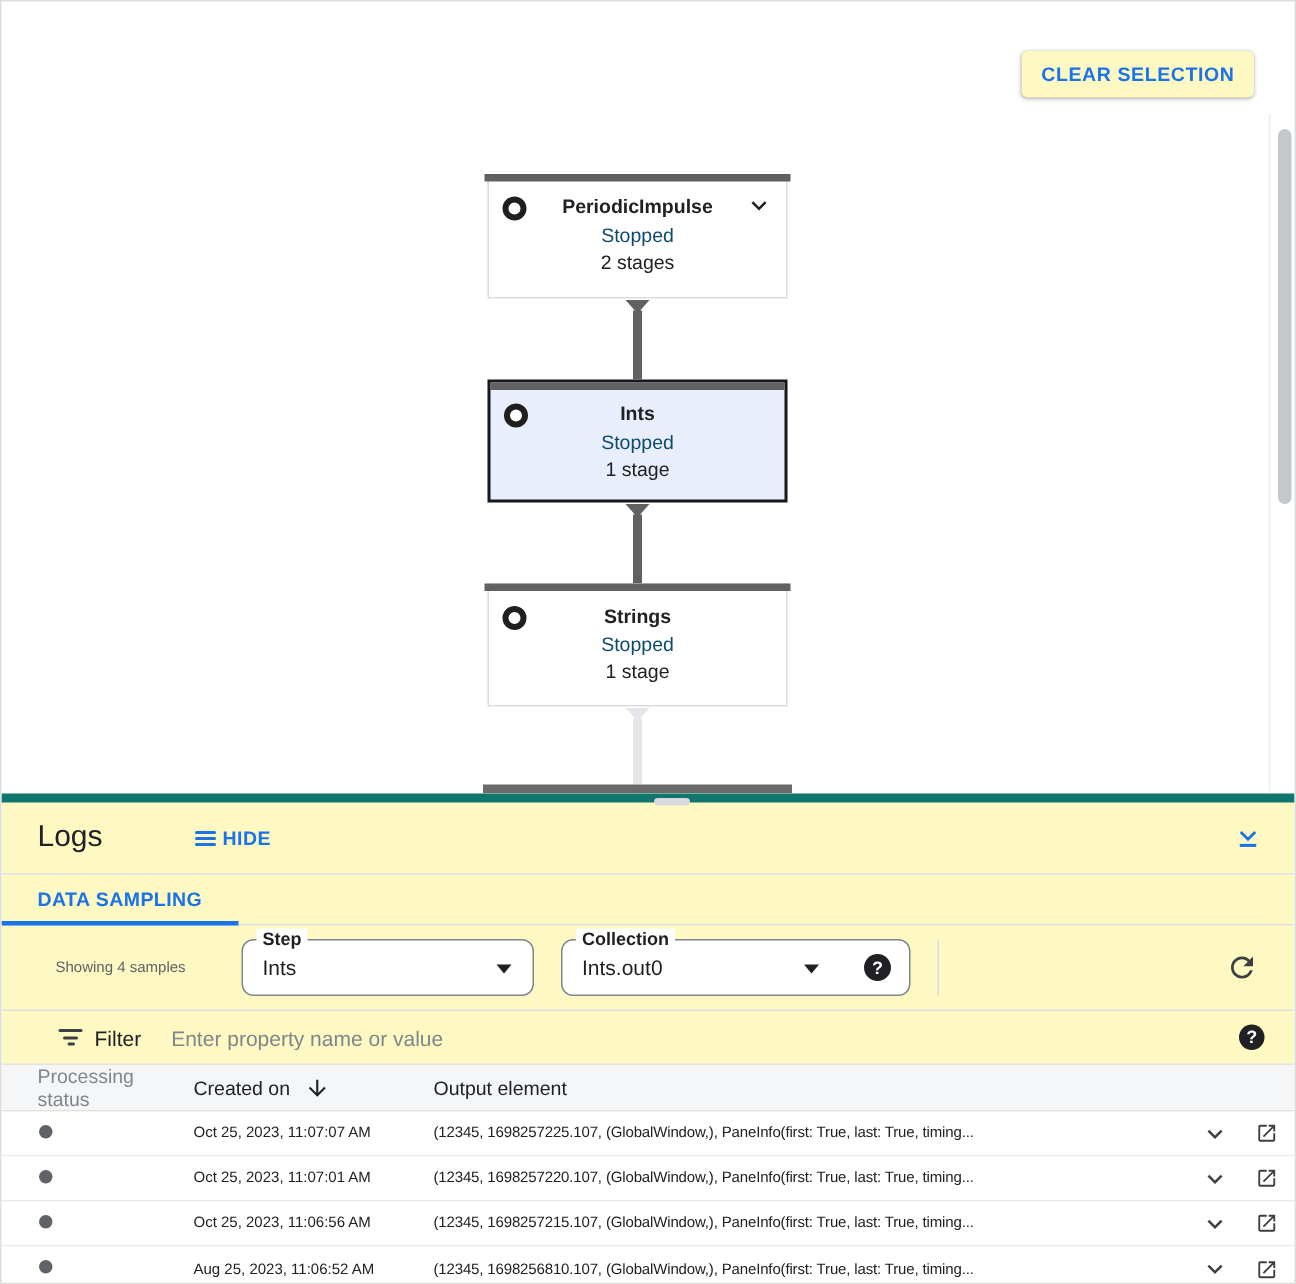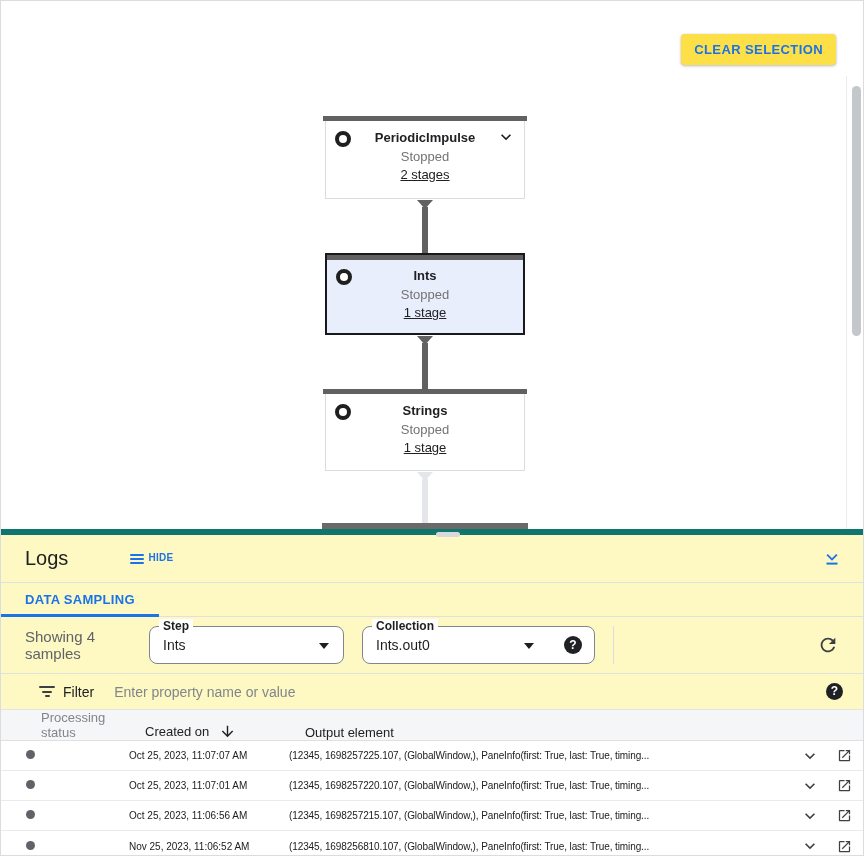--- a/index.html
+++ b/index.html
@@ -7,76 +7,76 @@
   body { font-family:"Liberation Sans", sans-serif; color:#202124; }
   .page { position:relative; width:864px; height:856px; border:1px solid #dadce0; background:#fff; overflow:hidden; }
 
   
   .toolbar { position:relative; height:75px; background:#fff; }
   .select-outlined { position:relative; border:1px solid #80868b; border-radius:8px; background:#fff; height:38px; }
   .select-outlined .select-label { position:absolute; top:-8px; left:9px; background:#fff; padding:0 4px; font-size:12px; font-weight:bold; color:#1f1f1f; white-space:nowrap; }
   .select-outlined .select-value { position:absolute; left:13px; top:50%; transform:translateY(-50%); font-size:14px; color:#1f1f1f; white-space:nowrap; }
   .caret { position:absolute; right:14px; top:50%; margin-top:-2px; width:0; height:0; border-left:5px solid transparent; border-right:5px solid transparent; border-top:6px solid #1f1f1f; }
   .job-steps-select { position:absolute; left:24px; top:29px; width:200px; }
-  .clear-btn { position:absolute; right:27px; top:33px; height:31px; padding:0 13px; background:#fde047; border:none; border-radius:4px; box-shadow:0 1px 3px rgba(60,64,67,.35), 0 0 1px rgba(60,64,67,.2); color:#1a73e8; font-family:inherit; font-size:13px; font-weight:bold; letter-spacing:.4px; cursor:pointer; }
+  .clear-btn { position:absolute; right:27px; top:33px; height:31px; padding:0 13px; background:#fef9c3; border:none; border-radius:4px; box-shadow:0 1px 3px rgba(60,64,67,.35), 0 0 1px rgba(60,64,67,.2); color:#1a73e8; font-family:inherit; font-size:13px; font-weight:bold; letter-spacing:.4px; cursor:pointer; }
 
   
   .graph-area { position:relative; height:453px; background:#fff; overflow:hidden; }
   .gnode { position:absolute; left:324px; width:200px; background:#fff; border:1px solid #dadce0; text-align:center; }
   .gnode .topbar { position:absolute; top:-1px; left:-3px; right:-3px; height:5px; background:#616161; }
   .gnode.selected { background:#e8eefb; border:2px solid #17191c; }
   .gnode.selected .topbar { left:0; right:0; top:0; }
   .gnode .node-icon { position:absolute; left:9px; top:14px; width:16px; height:16px; border:4.5px solid #1f1f1f; border-radius:50%; background:#fff; }
   .gnode .node-title { margin-top:13px; font-size:13px; font-weight:bold; color:#202124; }
-  .gnode .node-status { margin-top:4px; font-size:13px; color:#737373; }
-  .gnode .node-stages { margin-top:3px; font-size:13px; color:#202124;text-decoration:underline; }
+  .gnode .node-status { margin-top:4px; font-size:13px; color:#0c4a6e; }
+  .gnode .node-stages { margin-top:3px; font-size:13px; color:#202124; }
   .gnode .node-chevron { position:absolute; right:8px; top:10px; width:20px; height:20px; color:#1f1f1f; cursor:pointer; }
   .edge-line { position:absolute; left:421px; width:6px; background:#616161; }
   .edge-arrow { position:absolute; left:416px; width:0; height:0; border-left:8px solid transparent; border-right:8px solid transparent; border-top:9px solid #616161; }
   .edge-line.light { background:#e4e6e9; }
   .edge-arrow.light { border-top-color:#e4e6e9; }
   .partial-bar { position:absolute; left:321px; top:447px; width:206px; height:6px; background:#6a6a6a; }
   .vscroll { position:absolute; top:0; right:0; bottom:0; width:17px; border-left:1px solid #ececec; background:#fff; }
   .vscroll .thumb { position:absolute; top:10px; left:5px; width:9px; height:250px; background:#c5c8cb; border-radius:5px; }
 
   
   .logs-panel { position:relative; border-top:6px solid #0f766e; background:#fef9c3; }
   .drag-handle { position:absolute; top:-3px; left:50%; transform:translateX(4px); width:24px; height:5px; background:#d7d9dc; border-radius:3px; z-index:3; }
   .logs-header { position:relative; height:47px; display:flex; align-items:center; }
   .logs-title { font-size:20px; color:#202124; margin-left:24px; }
-  .hide-btn { display:flex; gap:4px; margin-left:62px; background:none; border:none; color:#1a73e8; font-family:inherit; font-size:10px; font-weight:bold; letter-spacing:.3px; cursor:pointer; }
+  .hide-btn { display:flex; align-items:center; gap:4px; margin-left:62px; background:none; border:none; color:#1a73e8; font-family:inherit; font-size:13px; font-weight:bold; letter-spacing:.3px; cursor:pointer; }
   .hide-icon { display:inline-block; width:14px; }
   .hide-icon span { display:block; height:2px; background:#1a73e8; margin:2px 0; border-radius:1px; }
   .collapse-btn { position:absolute; right:20px; top:12px; width:22px; height:22px; color:#1a73e8; background:none; border:none; cursor:pointer; padding:0; }
 
   .tabs { display:flex; height:35px; border-top:1px solid #e0e0e0; border-bottom:1px solid #e0e0e0; }
   .tab { position:relative; display:flex; align-items:center; justify-content:center; padding:0 24px; font-size:13px; font-weight:bold; letter-spacing:.3px; color:#5f6368; cursor:pointer; }
   .tab.active { color:#1a73e8; }
   .tab.active::after { content:""; position:absolute; left:0; right:0; bottom:-1px; height:3px; background:#1a73e8; }
 
   .controls-row { position:relative; display:flex; align-items:center; height:57px; border-bottom:1px solid #e0e0e0; }
-  .showing-text { margin-left:24px; font-size:15px; color:#5f6368; width:110px; }
+  .showing-text { margin-left:36px; font-size:10px; color:#5f6368; width:110px; }
   .step-select { margin-left:14px; width:195px; }
   .collection-select { margin-left:18px; width:233px;padding-left:20px; }
   .collection-select .caret { right:60px; }
   .help-dot { display:inline-block; width:18px; height:18px; border-radius:50%; background:#202124; color:#fff; font-size:12px; font-weight:bold; text-align:center; line-height:18px; cursor:pointer; }
   .collection-select .help-dot { position:absolute; right:12px; top:50%; transform:translateY(-50%); }
   .vdivider { width:1px; height:38px; background:#dadce0; margin-left:18px; }
   .refresh-btn { margin-left:auto; margin-right:24px; width:22px; height:22px; background:none; border:none; color:#3c4043; cursor:pointer; padding:0; }
 
   .filter-row { display:flex; align-items:center; height:36px; border-bottom:1px solid #e3e3e3; }
   .filter-icon { margin-left:38px; width:16px; }
   .filter-icon span { display:block; height:2px; background:#3c4043; margin:2.5px auto; border-radius:1px; }
   .filter-icon .l1{width:16px;} .filter-icon .l2{width:10px;} .filter-icon .l3{width:5px;}
   .filter-label { margin-left:8px; font-size:14px; font-weight:normal; color:#202124; }
   .filter-input { flex:1; margin-left:20px; border:none; outline:none; font-family:inherit; font-size:14px; color:#202124; background:transparent; }
   .filter-input::placeholder { color:#80868b; }
   .filter-row .help-dot { margin-right:20px; width:17px; height:17px; line-height:17px; }
 
-  .thead { display:flex; align-items:flex-end; height:31px; background:#f5f6f7; border-bottom:1px solid #e0e0e0; font-size:13px;padding-left:16px; }
+  .thead { display:flex; align-items:center; height:31px; background:#f5f6f7; border-bottom:1px solid #e0e0e0; font-size:13px; }
   .col-status { width:104px; padding-left:24px; }
   .col-created { width:184px; padding-left:24px; display:flex; align-items:center; }
   .col-output { flex:1; }
   .thead .col-status { color:#80868b; }
   .thead .col-created, .thead .col-output { color:#202124; font-weight:normal; }
   .sort-icon { width:17px; height:17px; margin-left:10px; color:#202124; cursor:pointer; }
 
   .trow { display:flex; align-items:center; height:30px; border-bottom:1px solid #e9eaec; font-size:10px; background:#fff; }
   .trow:last-child { border-bottom:none; }
   .status-dot { display:inline-block; width:9px; height:9px; border-radius:50%; background:#5f6368; margin-left:1px; }
@@ -244,21 +244,21 @@
             <path fill="currentColor" d="M7.41 8.59 12 13.17l4.59-4.58L18 10l-6 6-6-6z"></path>
           </svg>
         <svg class="row-open" viewBox="0 0 24 24">
             <path fill="currentColor" d="M19 19H5V5h7V3H5c-1.11 0-2 .9-2 2v14c0 1.1.89 2 2 2h14c1.1 0 2-.9 2-2v-7h-2v7zM14 3v2h3.59l-9.83 9.83 1.41 1.41L19 6.41V10h2V3h-7z"></path>
           </svg>
       </span>
     </div>
 
     <div class="trow">
       <span class="col-status"><span class="status-dot"></span></span>
-      <span class="col-created">Nov 25, 2023, 11:06:52 AM</span>
+      <span class="col-created">Aug 25, 2023, 11:06:52 AM</span>
       <span class="col-output">(12345, 1698256810.107, (GlobalWindow,), PaneInfo(first: True, last: True, timing...</span>
       <span class="row-icons">
         <svg class="row-chevron" viewBox="0 0 24 24">
             <path fill="currentColor" d="M7.41 8.59 12 13.17l4.59-4.58L18 10l-6 6-6-6z"></path>
           </svg>
         <svg class="row-open" viewBox="0 0 24 24">
             <path fill="currentColor" d="M19 19H5V5h7V3H5c-1.11 0-2 .9-2 2v14c0 1.1.89 2 2 2h14c1.1 0 2-.9 2-2v-7h-2v7zM14 3v2h3.59l-9.83 9.83 1.41 1.41L19 6.41V10h2V3h-7z"></path>
           </svg>
       </span>
     </div>

